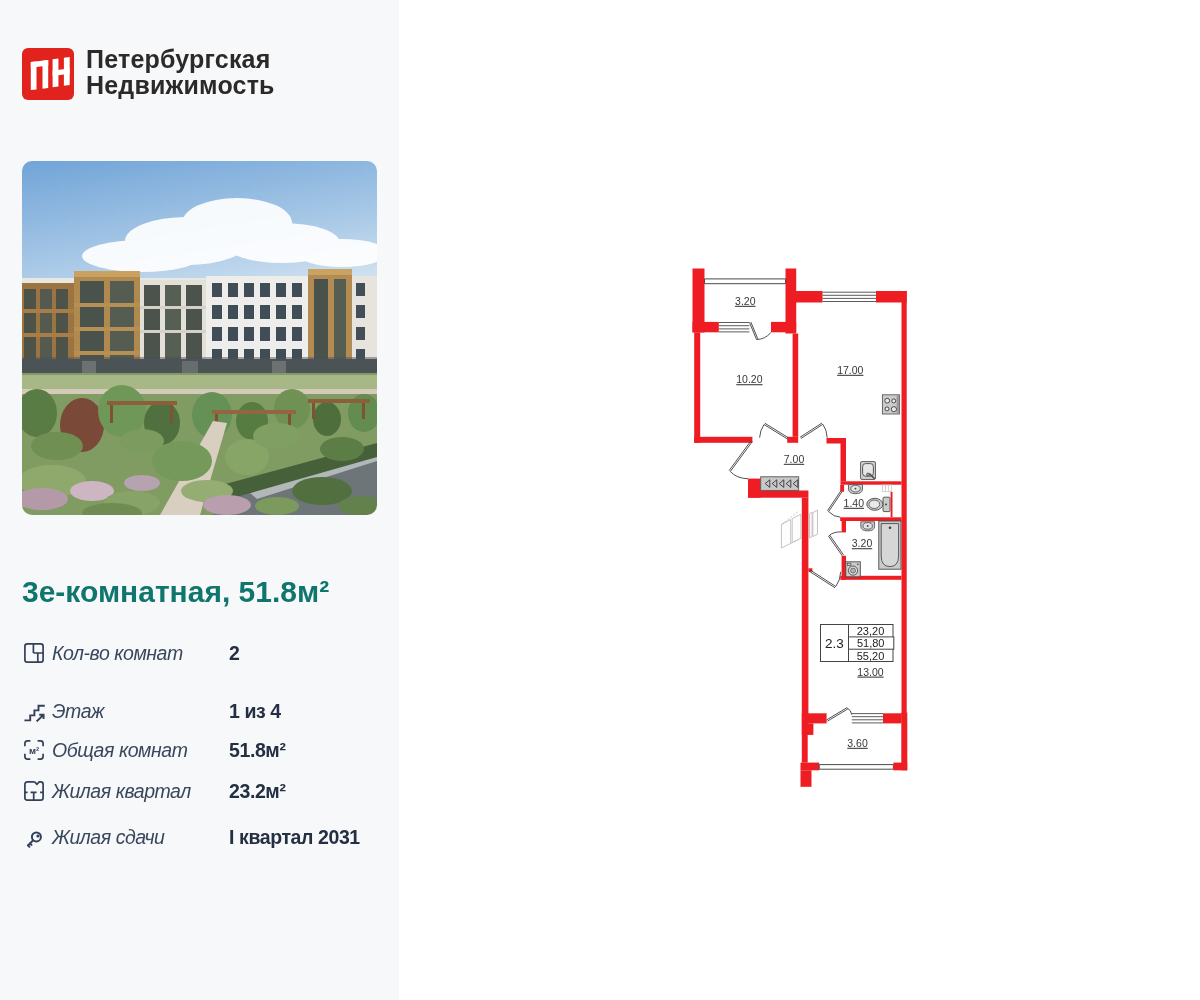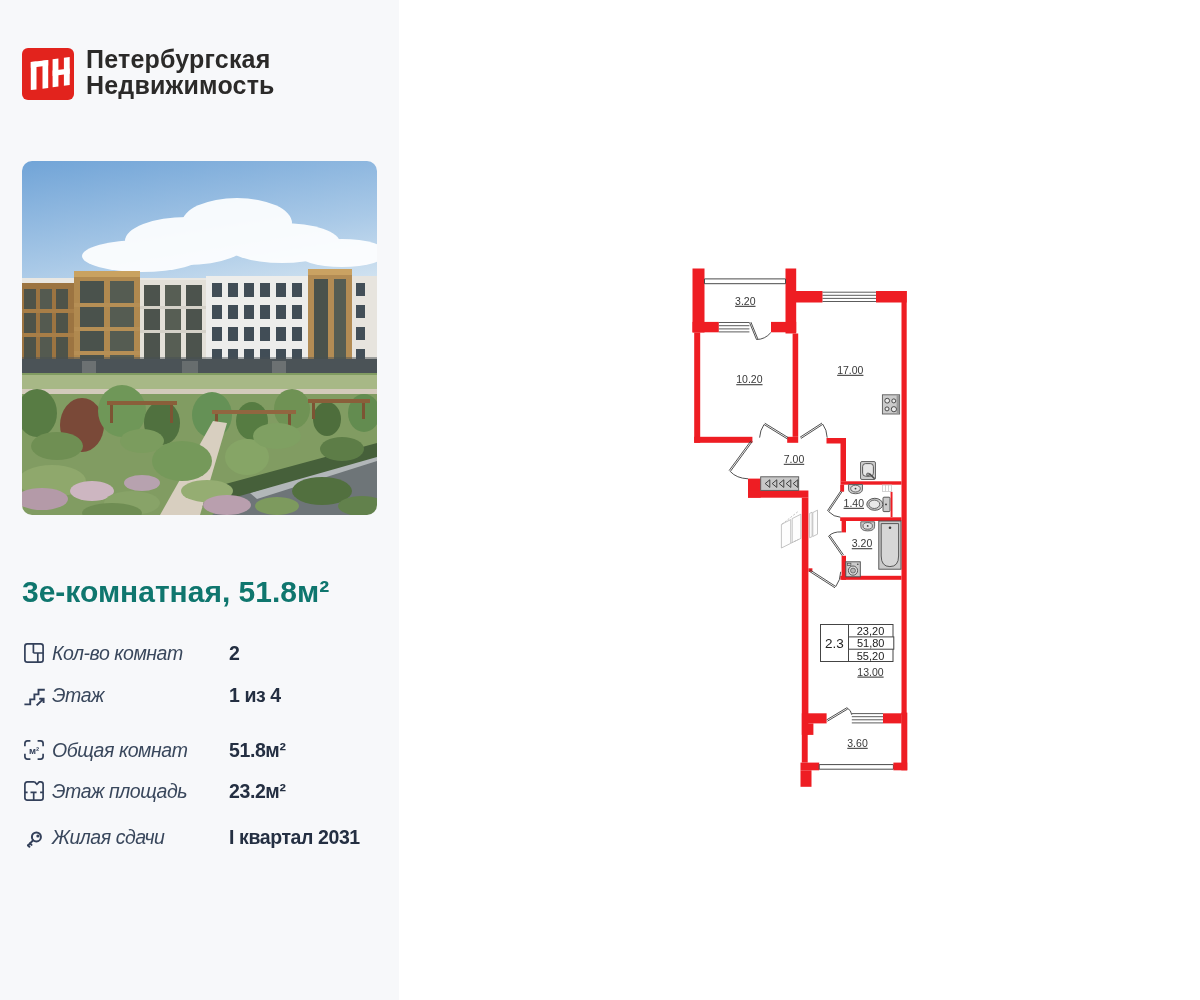--- a/index.html
+++ b/index.html
@@ -174,21 +174,21 @@
 
 <div class="row" style="top:643px;">
   <svg class="ic" width="20" height="20" viewBox="0 0 20 20" fill="none" stroke="#33405a" stroke-width="1.7">
     <rect x="0.9" y="0.9" width="18.2" height="18.2" rx="2.4"></rect>
     <path d="M9.4 0.9 V10 M9.4 10 H19.1 M13.8 10 V19.1"></path>
   </svg>
   <span class="lbl">Кол-во комнат</span>
   <span class="val">2</span>
 </div>
 
-<div class="row" style="top:685px;">
+<div class="row" style="top:701px;">
   <svg class="ic" width="21" height="21" viewBox="0 0 21 21" fill="none" stroke="#33405a" stroke-width="1.9">
     <path d="M0.4 19.4 H6.2 V14.4 H10.4 V9.4 H14.5 V4.8 H20.8"></path>
     <path d="M12.6 20.4 L19.6 13.7 M15.2 13.7 H19.6 V18"></path>
   </svg>
   <span class="lbl">Этаж</span>
   <span class="val">1 из 4</span>
 </div>
 
 <div class="row" style="top:740px;">
   <svg class="ic" width="20" height="20" viewBox="0 0 20 20" fill="none" stroke="#33405a" stroke-width="1.7">
@@ -200,21 +200,21 @@
   </svg>
   <span class="lbl">Общая комнат</span>
   <span class="val">51.8м²</span>
 </div>
 
 <div class="row" style="top:781px;">
   <svg class="ic" width="20" height="20" viewBox="0 0 20 20" fill="none" stroke="#33405a" stroke-width="1.7">
     <path d="M10.6 0.9 L12.9 3.3 L15.2 0.9 H16.7 Q19.1 0.9 19.1 3.3 V16.7 Q19.1 19.1 16.7 19.1 H3.3 Q0.9 19.1 0.9 16.7 V3.3 Q0.9 0.9 3.3 0.9 H10.6"></path>
     <path d="M0.9 11.4 H3.6 M6.5 11.4 H12.6 M16.1 11.4 H19.1 M9.7 11.9 V19.1"></path>
   </svg>
-  <span class="lbl">Этаж площадь</span>
+  <span class="lbl">Жилая квартал</span>
   <span class="val">23.2м²</span>
 </div>
 
 <div class="row" style="top:827px;">
   <svg class="ic" width="21" height="21" viewBox="0 0 21 21" fill="none" stroke="#33405a" stroke-width="2">
     <circle cx="12.4" cy="9.9" r="4.5"></circle>
     <circle cx="13.9" cy="9.0" r="1.6" fill="#33405a" stroke="none"></circle>
     <path d="M9.2 13.2 L4.0 18.4" stroke-linecap="round"></path>
     <path d="M6.0 16.4 L7.5 17.9 M4.0 18.4 L5.4 19.8" stroke-linecap="round"></path>
   </svg>

